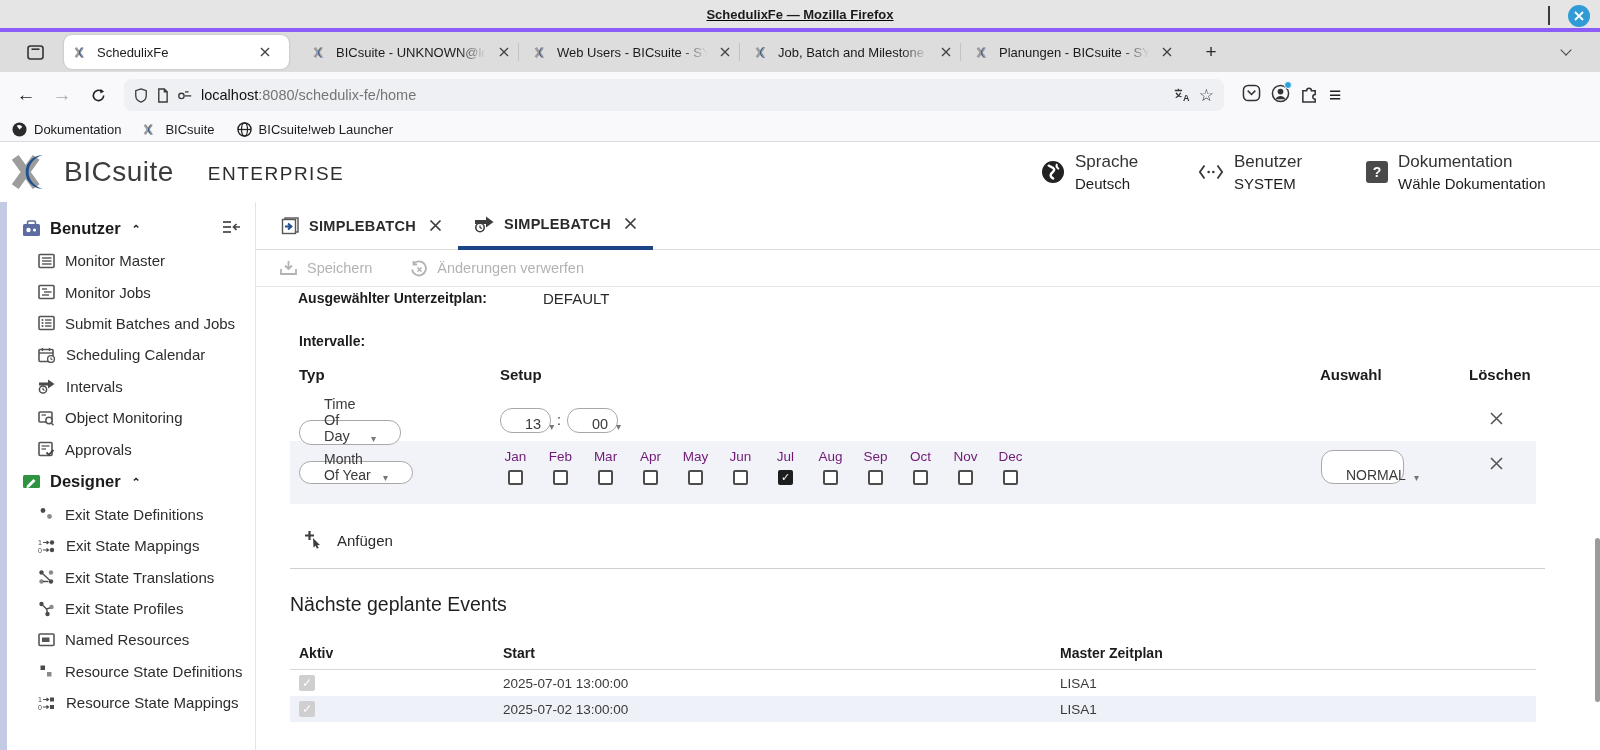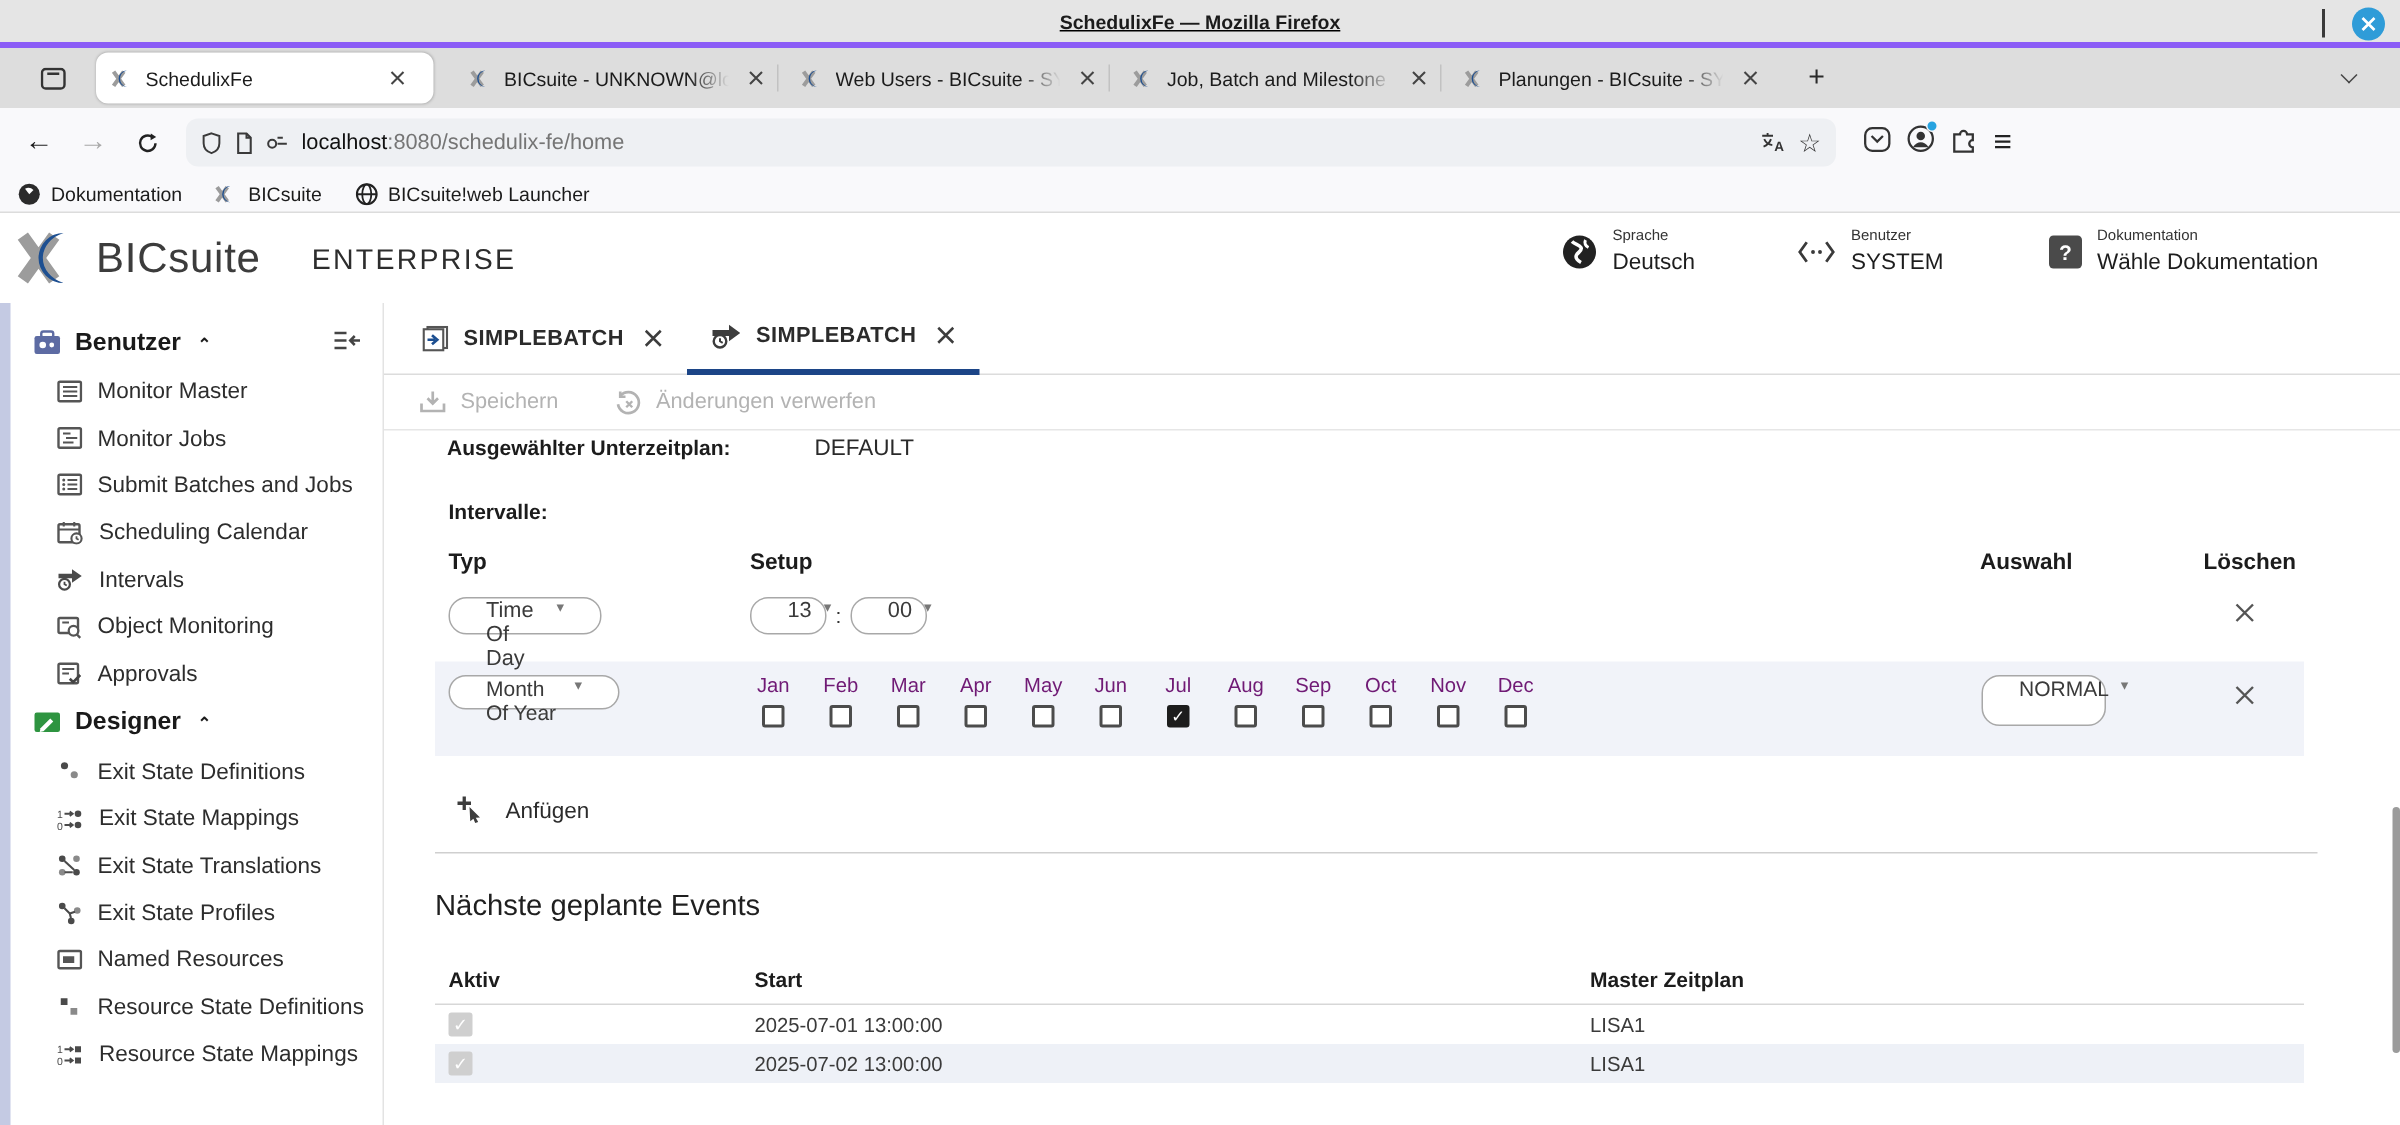--- a/index.html
+++ b/index.html
@@ -40,21 +40,21 @@
   .bookmarksbar { height:24px; background:#f9f9fb; border-bottom:1px solid #dcdcdc; display:flex; align-items:center; gap:22px; padding:0 12px; }
   .bm { display:flex; align-items:center; gap:7px; font-size:13px; color:#1b1b1b; }
 
   
   .appheader { height:60px; background:#fff; position:relative; display:flex; align-items:center; }
   .brand-wrap { display:flex; align-items:center; margin-left:10px; }
   .brand { font-size:28px; color:#3c3c3c; margin-left:8px; letter-spacing:.5px; }
   .edition { font-size:19px; color:#2d2d2d; letter-spacing:1.5px; margin-left:34px; margin-top:3px; }
   .hgroup { position:absolute; display:flex; align-items:center; gap:10px; top:10px; }
   .hgroup .texts { display:flex; flex-direction:column; }
-  .hgroup .lbl { font-size:10px; color:#333; }
+  .hgroup .lbl { font-size:17px; color:#333; }
   .hgroup .val { font-size:15px; color:#1d1d1d; margin-top:3px; }
   .g-lang { left:1041px; } .g-user { left:1198px; } .g-docs { left:1366px; }
   .qicon { width:22px; height:22px; background:#4a4a4a; color:#fff; border-radius:3px; font-size:14px; font-weight:bold; display:flex; align-items:center; justify-content:center; }
 
   
   .workspace { display:flex; height:548px; }
   .sidebar { width:256px; position:relative; background:#fff; border-right:1px solid #e3e3e3; overflow:hidden; }
   .sb-scroll { position:absolute; left:0; top:0; bottom:0; width:7px; background:#c4cae3; }
   .sb-list { padding:9px 0 0 0; }
   .sb-section { display:flex; align-items:center; gap:9px; height:34px; padding-left:22px; font-size:16.5px; font-weight:bold; color:#1a1a1a; position:relative; }
@@ -77,21 +77,21 @@
   .subplan-row { margin-top:3px; height:20px; display:flex; padding-left:8px; }
   .subplan-row .lab { font-weight:bold; font-size:14px; color:#1c1c1c; width:245px; }
   .subplan-row .val { font-size:15px; color:#2a2a2a; }
   .intervals-label { margin-top:23px; font-weight:bold; font-size:14px; color:#1c1c1c; padding-left:9px; }
 
   .grid4 { display:grid; grid-template-columns:201px 820px 145px 80px; width:1246px; }
   .int-headers { margin-top:17px; font-size:15px; font-weight:bold; color:#1c1c1c; }
   .int-headers .h { padding-left:9px; }
   .int-headers .h-del { padding-left:13px; }
 
-  .sel { display:inline-flex; align-items:flex-start; justify-content:space-between; gap:8px; border:1px solid #a8a8a8; background:#fff; height:25px; padding:0 24px; font-size:14.5px; color:#3a3a3a; border-radius:12px; }
+  .sel { display:inline-flex; align-items:flex-end; justify-content:space-between; gap:8px; border:1px solid #a8a8a8; background:#fff; height:25px; padding:0 24px; font-size:14.5px; color:#3a3a3a; border-radius:12px; }
   .sel .car { font-size:10px; color:#777; }
 
   .int-row1 { margin-top:8px; align-items:center; height:34px; }
   .setup-time { display:flex; align-items:center; gap:6px; }
   .del-x { display:flex; align-items:center; justify-content:center; width:80px; }
 
   .int-row2 { margin-top:16px; background:#f1f3f9; height:63px; align-items:flex-start; padding-top:5px; }
   .months { display:flex; padding-left:2px; }
   .mcol { width:45px; display:flex; flex-direction:column; align-items:center; gap:6px; }
   .mlab { font-size:13.5px; color:#701a75; margin-top:3px; }

